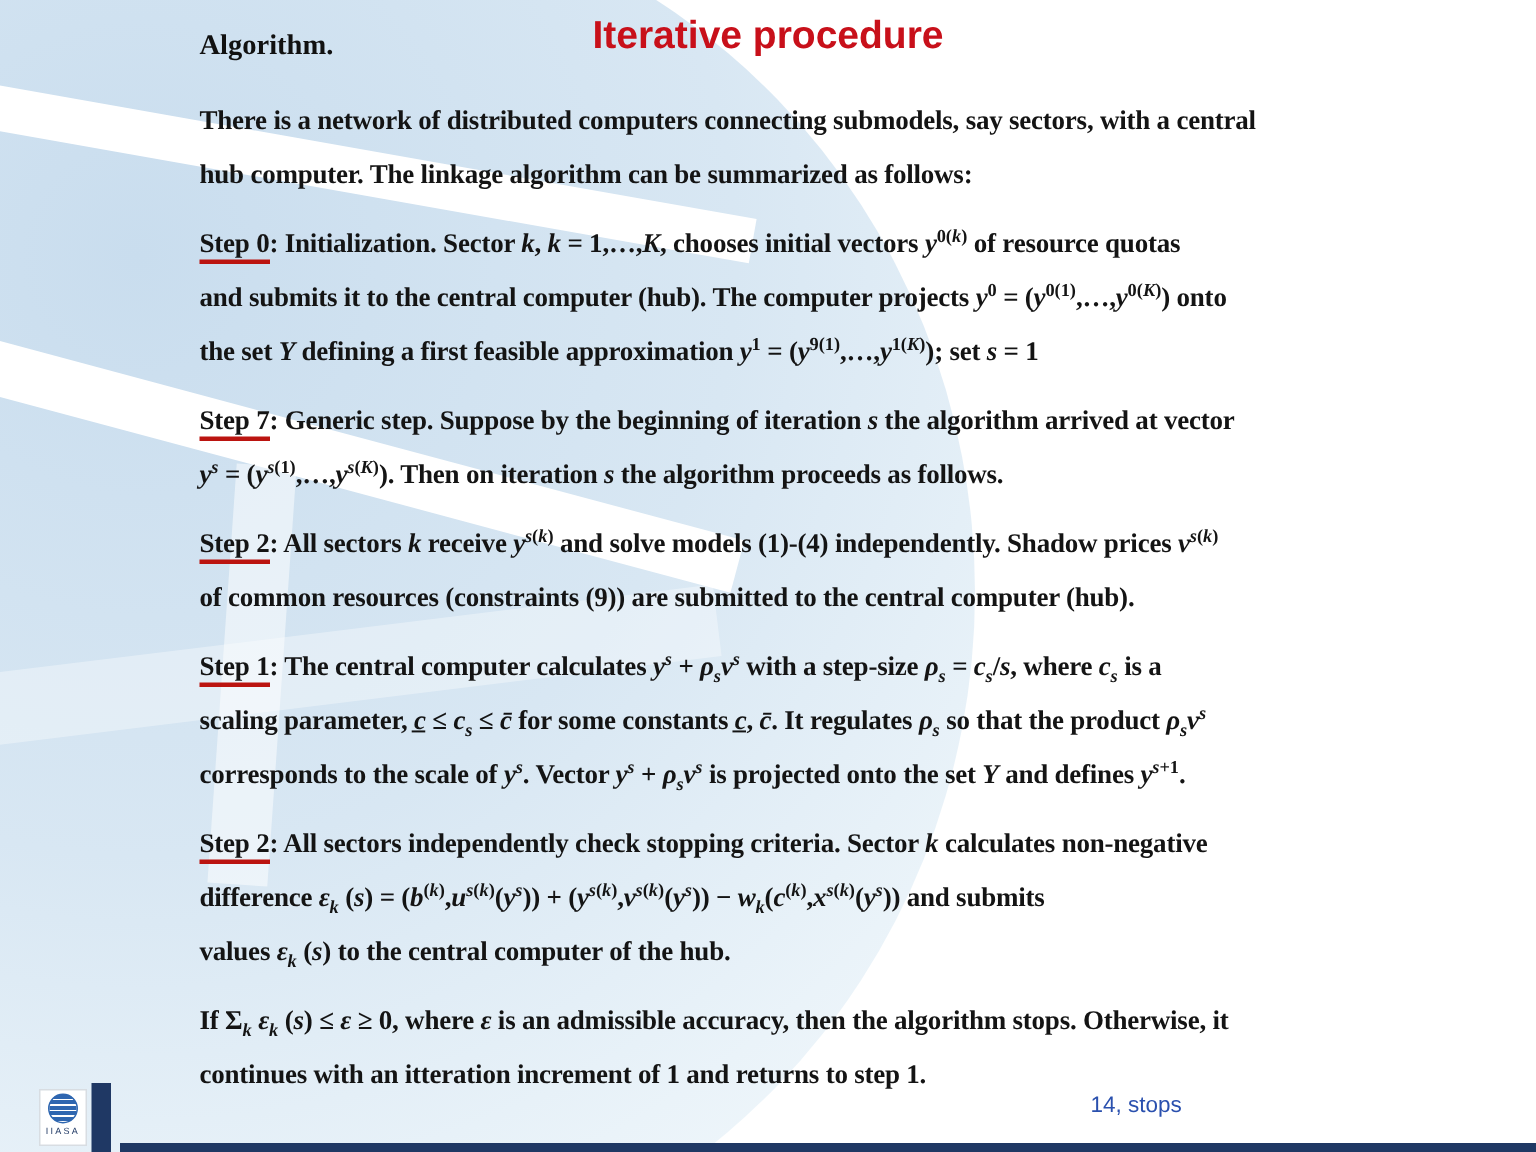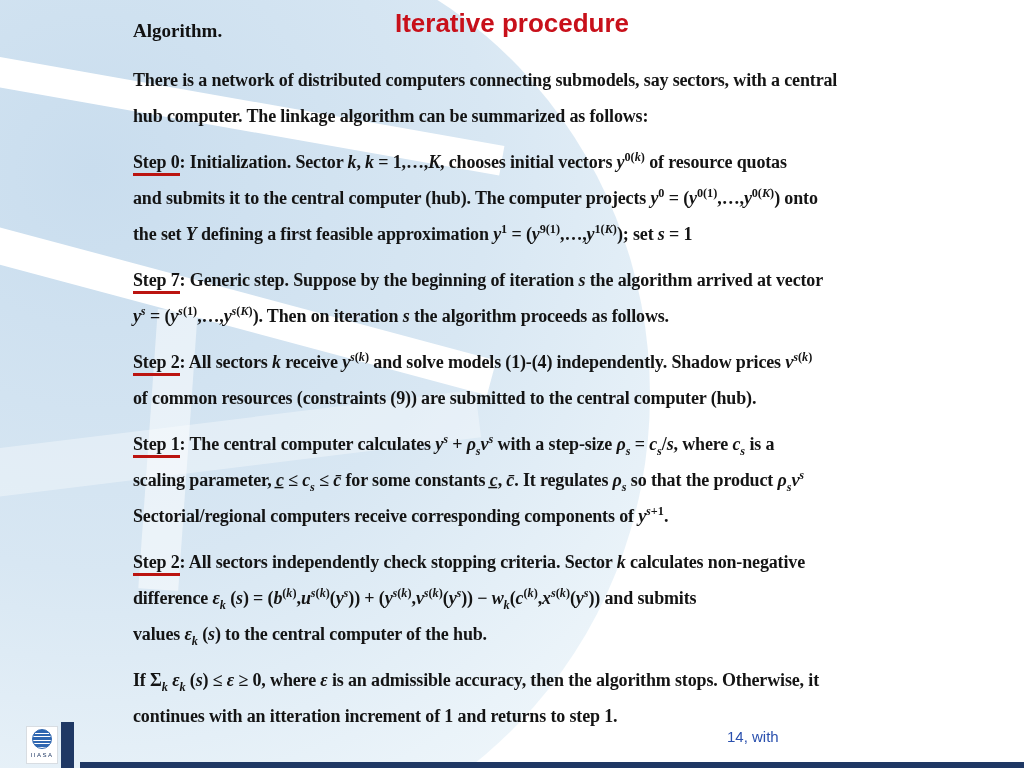--- a/index.html
+++ b/index.html
@@ -122,32 +122,32 @@
       <div class="line"><span class="step">Step 7</span>: Generic step. Suppose by the beginning of iteration <i>s</i> the algorithm arrived at vector</div>
       <div class="line"><i>y</i><sup><i>s</i></sup> = (<i>y</i><sup><i>s</i>(1)</sup>,…,<i>y</i><sup><i>s</i>(<i>K</i>)</sup>). Then on iteration <i>s</i> the algorithm proceeds as follows.</div>
     </div>
     <div class="para">
       <div class="line"><span class="step">Step 2</span>: All sectors <i>k</i> receive <i>y</i><sup><i>s</i>(<i>k</i>)</sup> and solve models (1)-(4) independently. Shadow prices <i>v</i><sup><i>s</i>(<i>k</i>)</sup></div>
       <div class="line">of common resources (constraints (9)) are submitted to the central computer (hub).</div>
     </div>
     <div class="para">
       <div class="line"><span class="step">Step 1</span>: The central computer calculates <i>y</i><sup><i>s</i></sup> + <i>ρ</i><sub><i>s</i></sub><i>v</i><sup><i>s</i></sup> with a step-size <i>ρ</i><sub><i>s</i></sub> = <i>c</i><sub><i>s</i></sub>/<i>s</i>, where <i>c</i><sub><i>s</i></sub> is a</div>
       <div class="line">scaling parameter, <i>c̲</i> ≤ <i>c</i><sub><i>s</i></sub> ≤ <i>c̄</i> for some constants <i>c̲</i>, <i>c̄</i>. It regulates <i>ρ</i><sub><i>s</i></sub> so that the product <i>ρ</i><sub><i>s</i></sub><i>v</i><sup><i>s</i></sup></div>
-      <div class="line">Sectorial/regional computers receive corresponding components of <i>y</i><sup><i>s</i>+1</sup>.</div>
+      <div class="line">corresponds to the scale of <i>y</i><sup><i>s</i></sup>. Vector <i>y</i><sup><i>s</i></sup> + <i>ρ</i><sub><i>s</i></sub><i>v</i><sup><i>s</i></sup> is projected onto the set <i>Y</i> and defines <i>y</i><sup><i>s</i>+1</sup>.</div>
     </div>
     <div class="para">
       <div class="line"><span class="step">Step 2</span>: All sectors independently check stopping criteria. Sector <i>k</i> calculates non-negative</div>
       <div class="line">difference <i>ε</i><sub><i>k</i></sub> (<i>s</i>) = (<i>b</i><sup>(<i>k</i>)</sup>,<i>u</i><sup><i>s</i>(<i>k</i>)</sup>(<i>y</i><sup><i>s</i></sup>)) + (<i>y</i><sup><i>s</i>(<i>k</i>)</sup>,<i>v</i><sup><i>s</i>(<i>k</i>)</sup>(<i>y</i><sup><i>s</i></sup>)) − <i>w</i><sub><i>k</i></sub>(<i>c</i><sup>(<i>k</i>)</sup>,<i>x</i><sup><i>s</i>(<i>k</i>)</sup>(<i>y</i><sup><i>s</i></sup>)) and submits</div>
       <div class="line">values <i>ε</i><sub><i>k</i></sub> (<i>s</i>) to the central computer of the hub.</div>
     </div>
     <div class="para">
       <div class="line">If Σ<sub><i>k</i></sub> <i>ε</i><sub><i>k</i></sub> (<i>s</i>) ≤ <i>ε</i> ≥ 0, where <i>ε</i> is an admissible accuracy, then the algorithm stops. Otherwise, it</div>
       <div class="line">continues with an itteration increment of 1 and returns to step 1.</div>
     </div>
   </div>
 
-<div class="footer-page">14, with</div>
+<div class="footer-page">14, stops</div>
 <div class="logo-box">
   <div class="globe"></div>
   <div class="logo-text">IIASA</div>
 </div>
 <div class="vbar"></div>
 <div class="bottom-bar"></div>
 
 </body></html>

